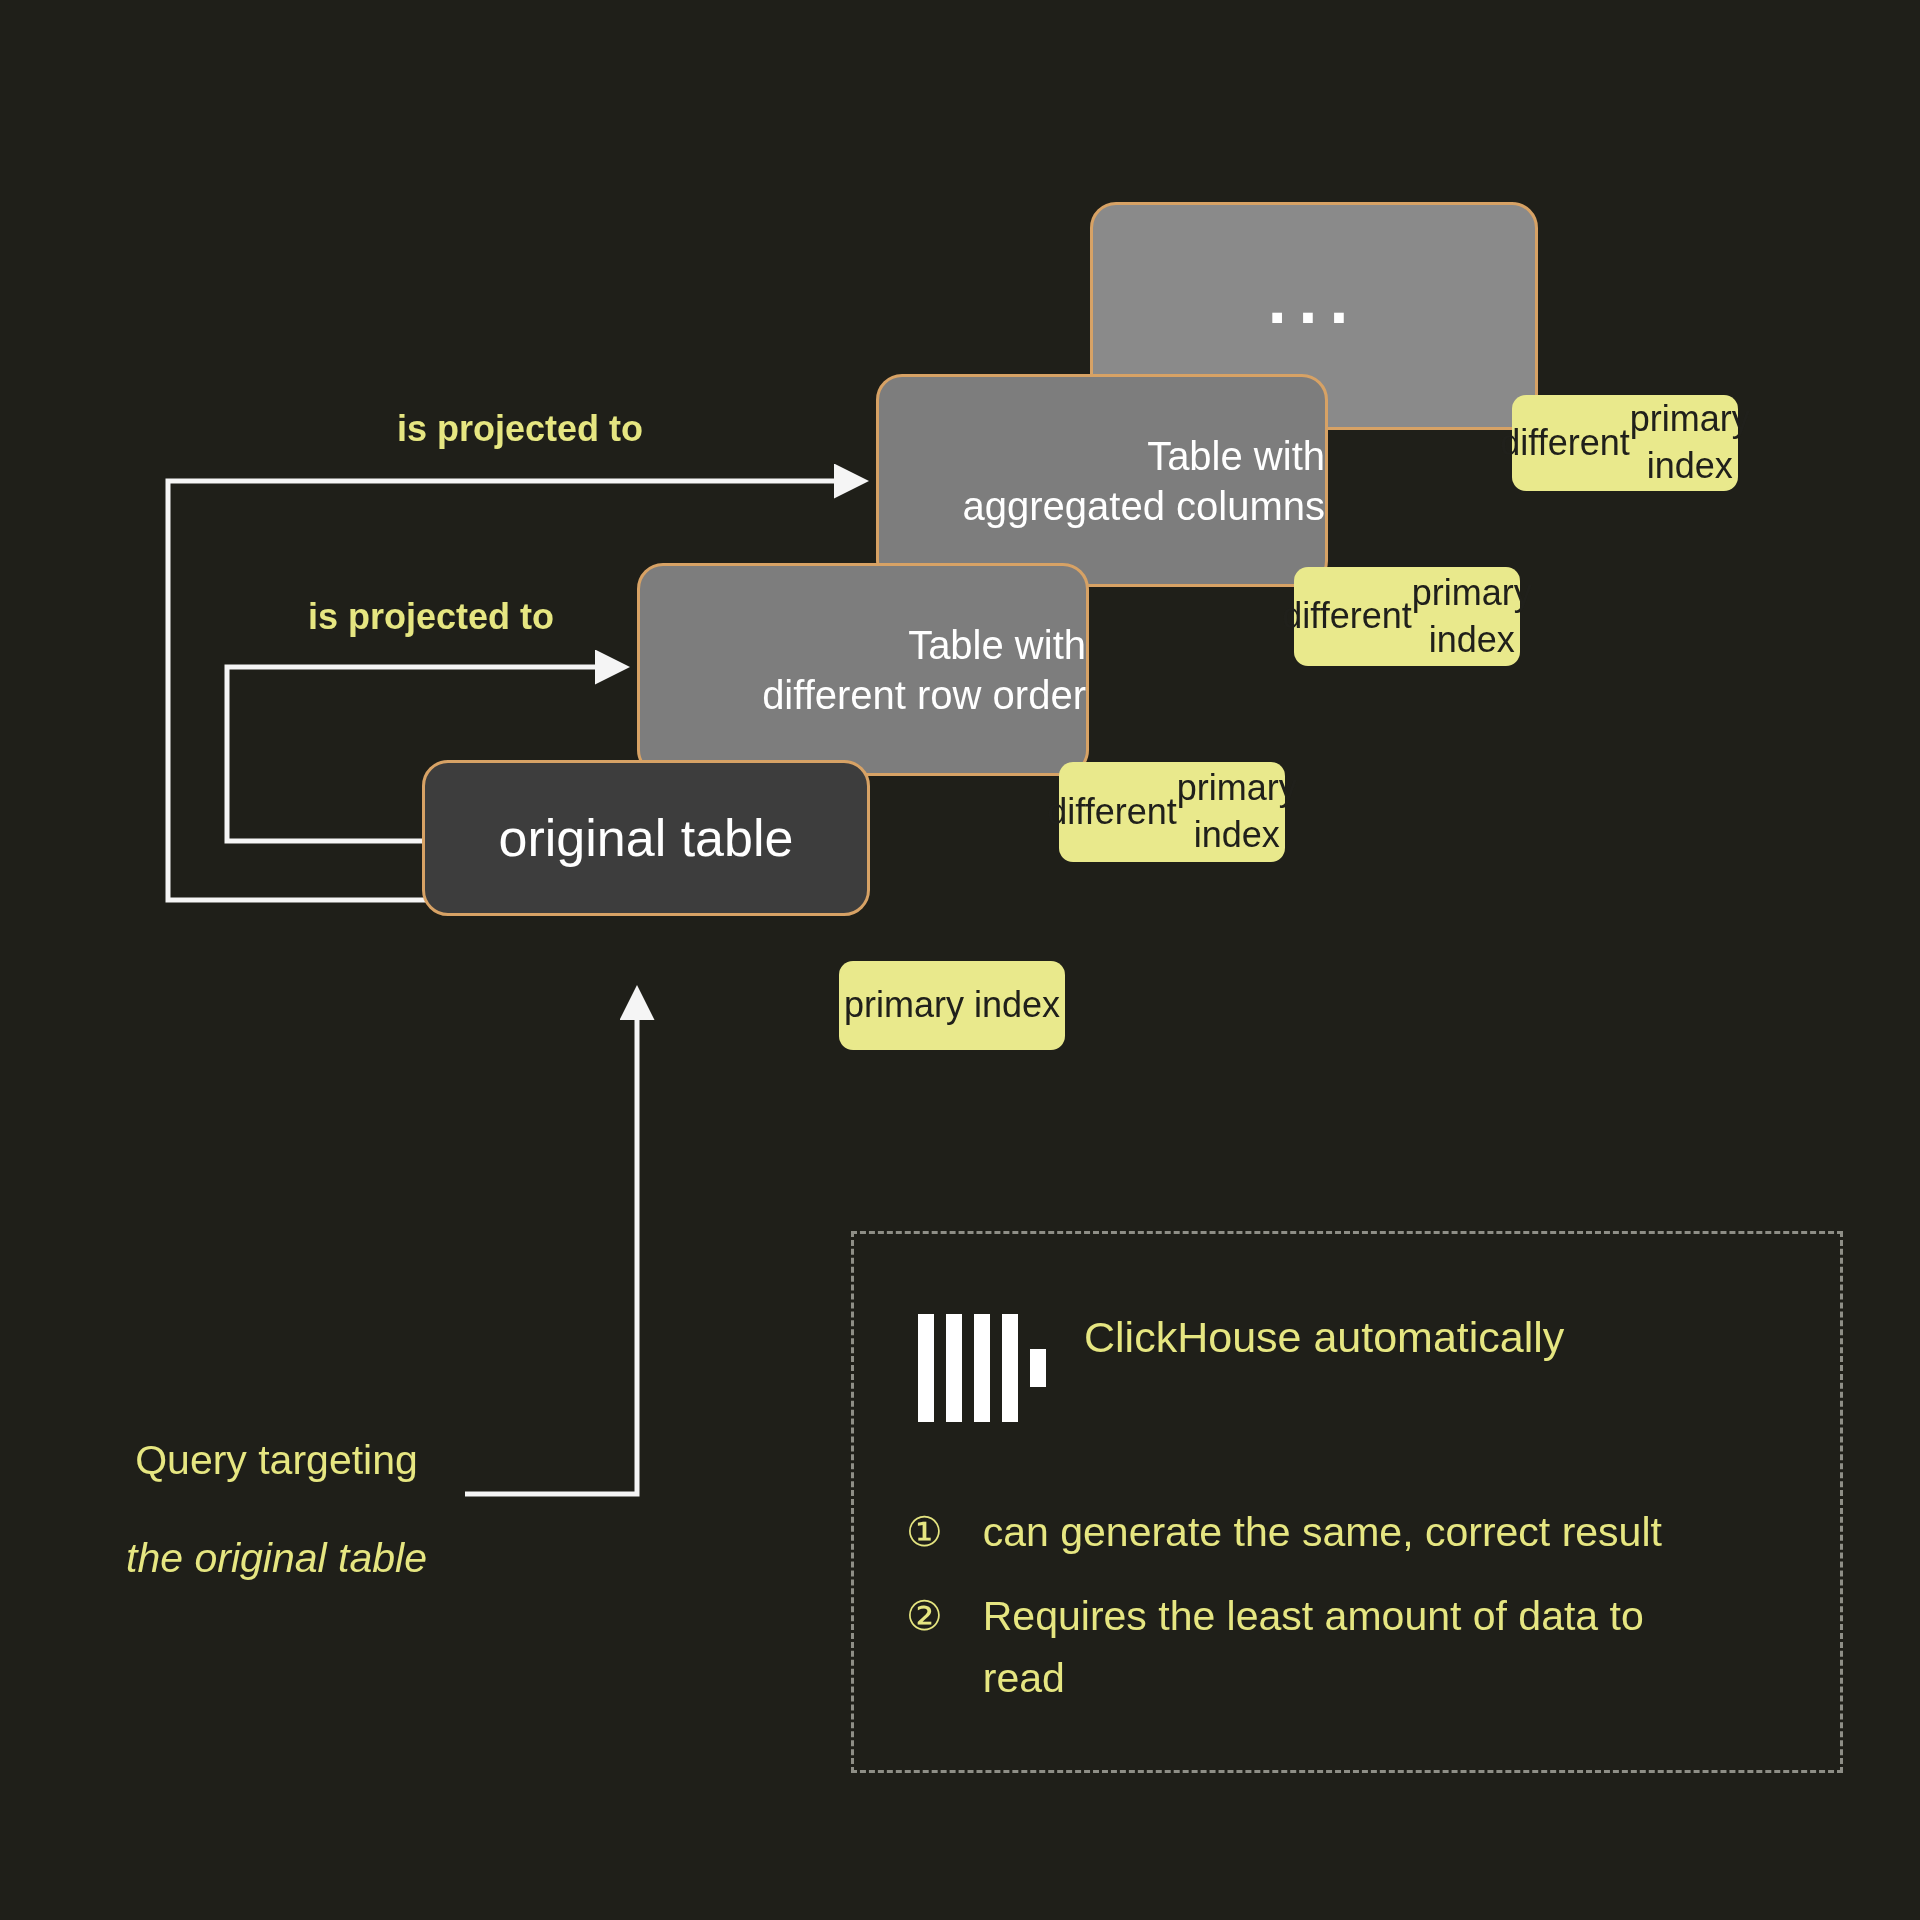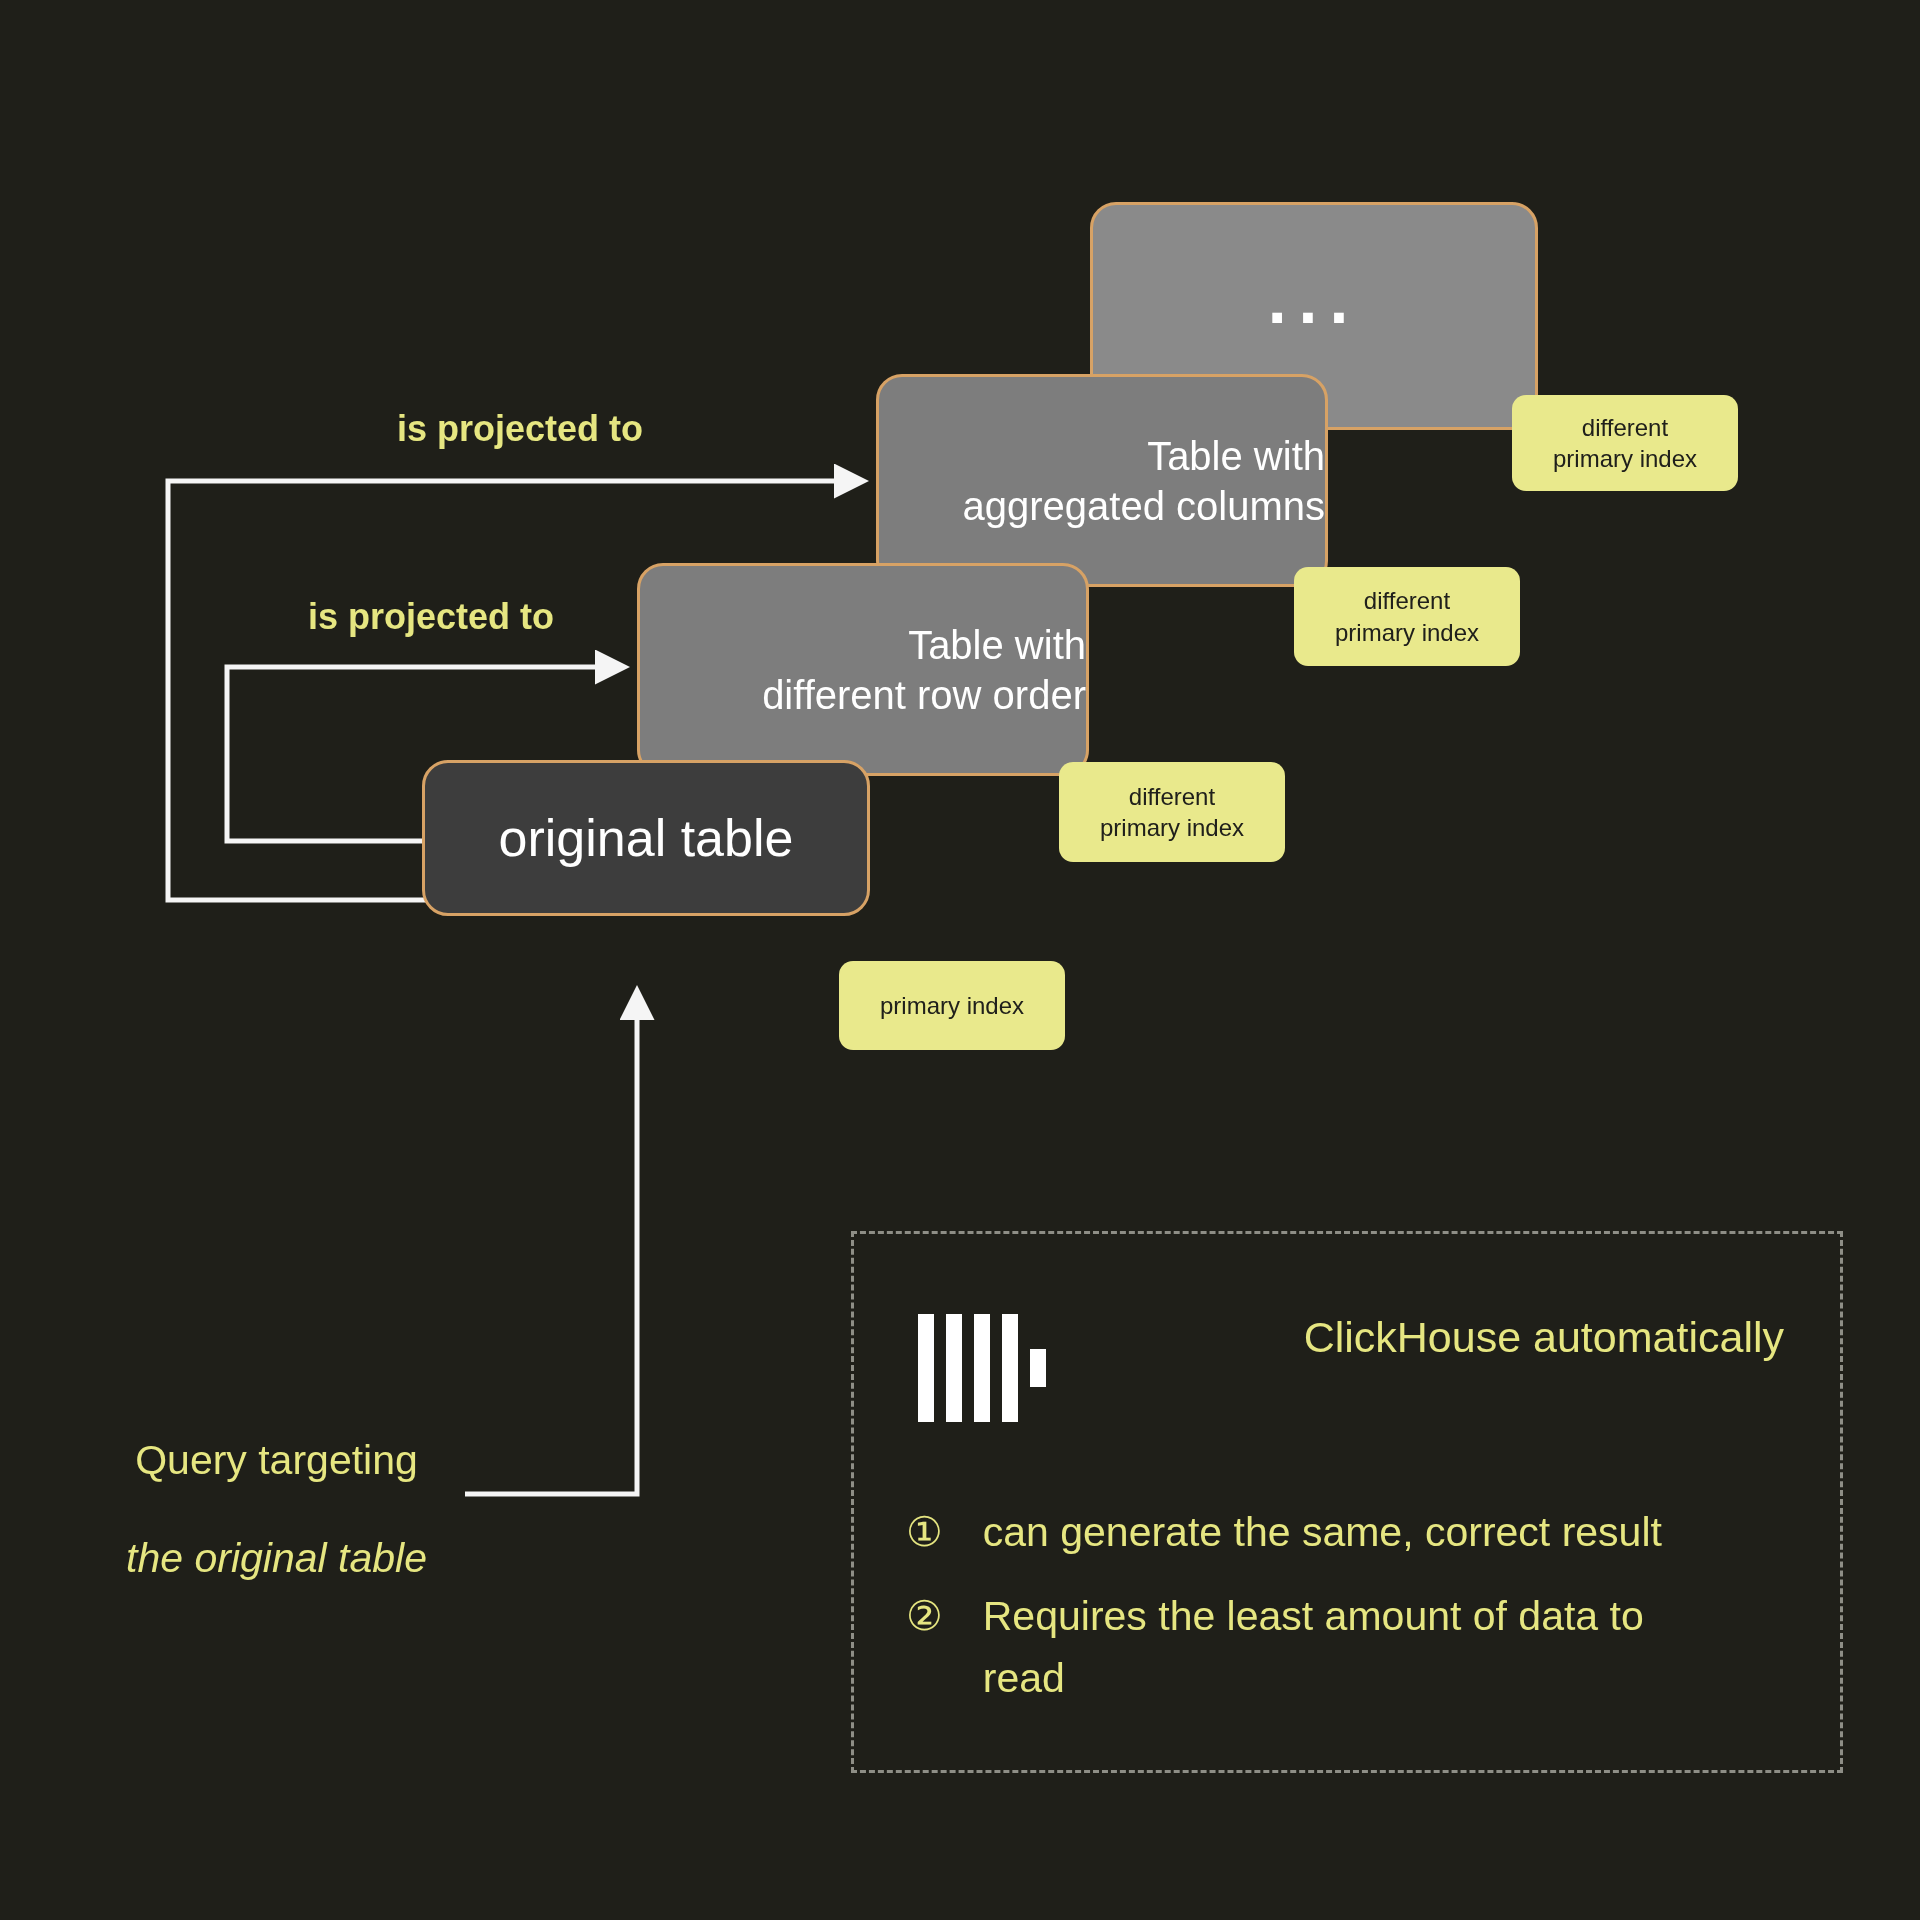--- a/index.html
+++ b/index.html
@@ -60,26 +60,25 @@
     margin-top: -34px;
     color: #ffffff;
   }
 
   .sticker {
     position: absolute;
     background: var(--sticker-bg, #E9E98C);
     border-radius: 14px;
     box-sizing: border-box;
     display: flex;
-    flex-direction: column;
     align-items: center;
     justify-content: center;
     text-align: center;
     color: var(--sticker-text, #20201B);
-    font-size: 24px;
+    font-size: 36px;
     line-height: 1.3;
   }
   .sticker-more { left: 1512px; top: 395px; width: 226px; height: 96px; z-index: 3; }
   .sticker-aggregated { left: 1294px; top: 567px; width: 226px; height: 99px; z-index: 5; }
   .sticker-row-order { left: 1059px; top: 762px; width: 226px; height: 100px; z-index: 7; }
   .sticker-original { left: 839px; top: 961px; width: 226px; height: 89px; z-index: 9; }
 
   .edge-label {
     position: absolute;
     color: var(--yellow-text, #E6E681);
@@ -126,21 +125,21 @@
   .ch-dot {
     width: 16px;
     height: 38px;
     background: #ffffff;
     align-self: center;
   }
   .info-heading {
     position: absolute;
     left: 230px; top: 72px;
     width: 700px;
-    text-align: right;
+    text-align: left;
     color: var(--yellow-text, #E6E681);
     font-size: 43px;
     line-height: 1.45;
   }
   .info-item {
     position: absolute;
     left: 52px;
     display: flex;
     gap: 24px;
     color: var(--yellow-text, #E6E681);

